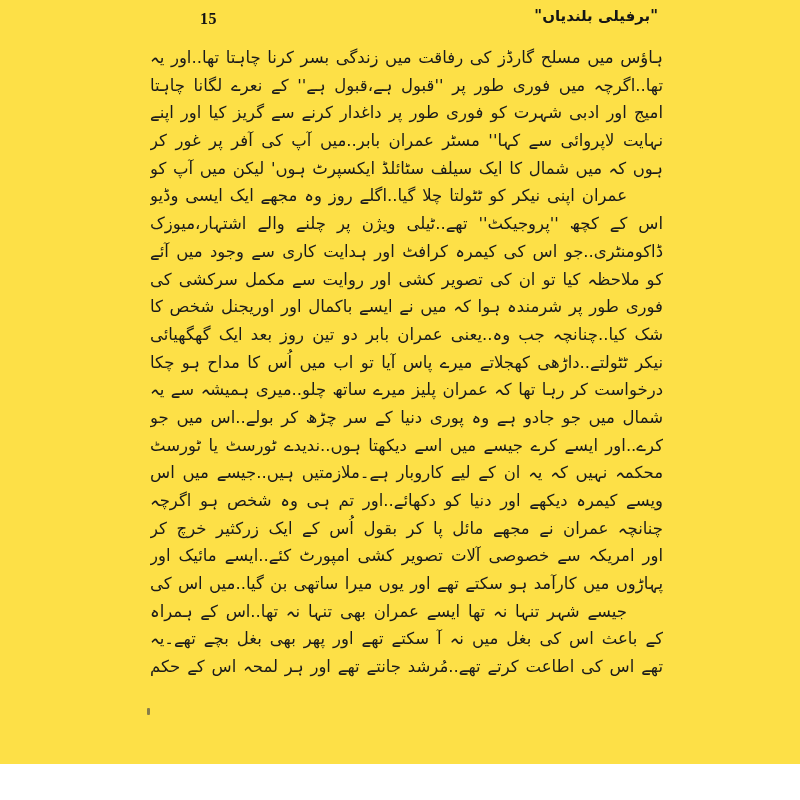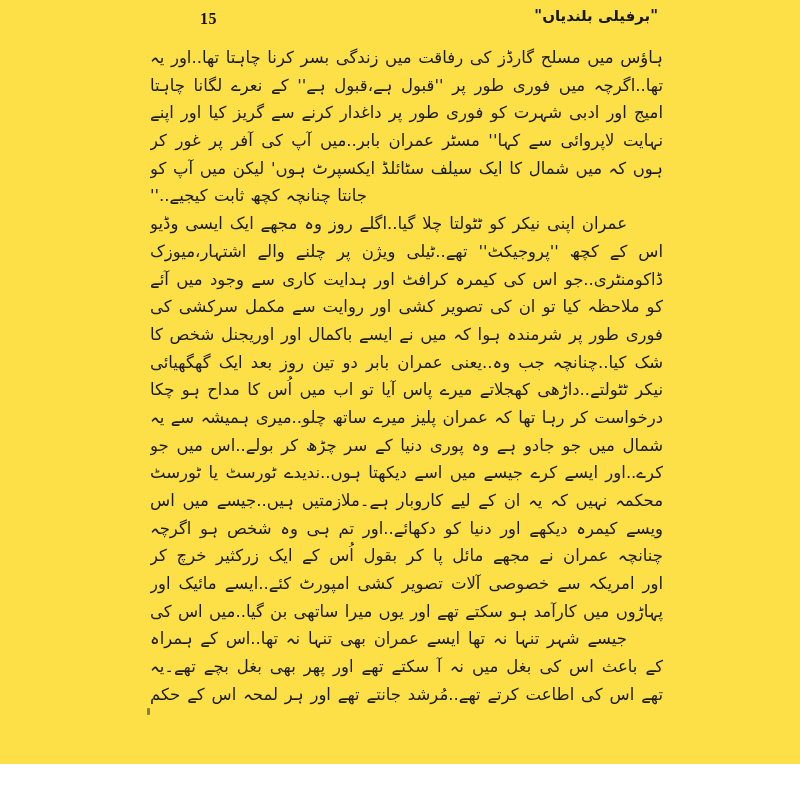--- a/index.html
+++ b/index.html
@@ -80,21 +80,20 @@
   <span class="page-number">15</span>
   <span class="running-title">"برفیلی بلندیاں"</span>
 
   <div class="textblock" dir="rtl">
 
     <div class="line">ہاؤس میں مسلح گارڈز کی رفاقت میں زندگی بسر کرنا چاہتا تھا..اور یہ فرشتہ مجھے یہ سب کچھ آفر کر رہا</div>
     <div class="line">تھا..اگرچہ میں فوری طور پر ''قبول ہے،قبول ہے'' کے نعرے لگانا چاہتا تھا' لیکن پھر میں نے اپنے</div>
     <div class="line">امیج اور ادبی شہرت کو فوری طور پر داغدار کرنے سے گریز کیا اور اپنے آپ پر جبر کرتے ہوئے</div>
     <div class="line">نہایت لاپروائی سے کہا'' مسٹر عمران بابر..میں آپ کی آفر پر غور کر سکتا ہوں..بہرحال میں یہ تو جانتا</div>
     <div class="line">ہوں کہ میں شمال کا ایک سیلف سٹائلڈ ایکسپرٹ ہوں' لیکن میں آپ کو آپ کی صلاحیتوں کو نہیں</div>
-    <div class="line end">جانتا چنانچہ کچھ ثابت کیجیے..''</div>
 
     <div class="line indent">عمران اپنی نیکر کو ٹٹولتا چلا گیا..اگلے روز وہ مجھے ایک ایسی وڈیو کیسٹ دے گیا جس میں</div>
     <div class="line">اس کے کچھ ''پروجیکٹ'' تھے..ٹیلی ویژن پر چلنے والے اشتہار،میوزک وڈیوز،فلمیں،ایک</div>
     <div class="line">ڈاکومنٹری..جو اس کی کیمرہ کرافٹ اور ہدایت کاری سے وجود میں آئے تھے،میں نے اس کیسٹ</div>
     <div class="line">کو ملاحظہ کیا تو ان کی تصویر کشی اور روایت سے مکمل سرکشی کی تخلیقی صلاحیت سے اتنا متاثر..اور پھر</div>
     <div class="line">فوری طور پر شرمندہ ہوا کہ میں نے ایسے باکمال اور اوریجنل شخص کا امتحان لیا..اس کی صلاحیتوں پر</div>
     <div class="line">شک کیا..چنانچہ جب وہ..یعنی عمران بابر دو تین روز بعد ایک گھگھیائی ہوئی مسکراہٹ کے ساتھ اور</div>
     <div class="line">نیکر ٹٹولتے..داڑھی کھجلاتے میرے پاس آیا تو اب میں اُس کا مداح ہو چکا تھا اور اس سے</div>
     <div class="line">درخواست کر رہا تھا کہ عمران پلیز میرے ساتھ چلو..میری ہمیشہ سے یہ خواہش رہی ہے کہ پاکستانی</div>
     <div class="line">شمال میں جو جادو ہے وہ پوری دنیا کے سر چڑھ کر بولے..اس میں جو طلسم ہے وہ کیمرے کی آنکھ قید</div>

